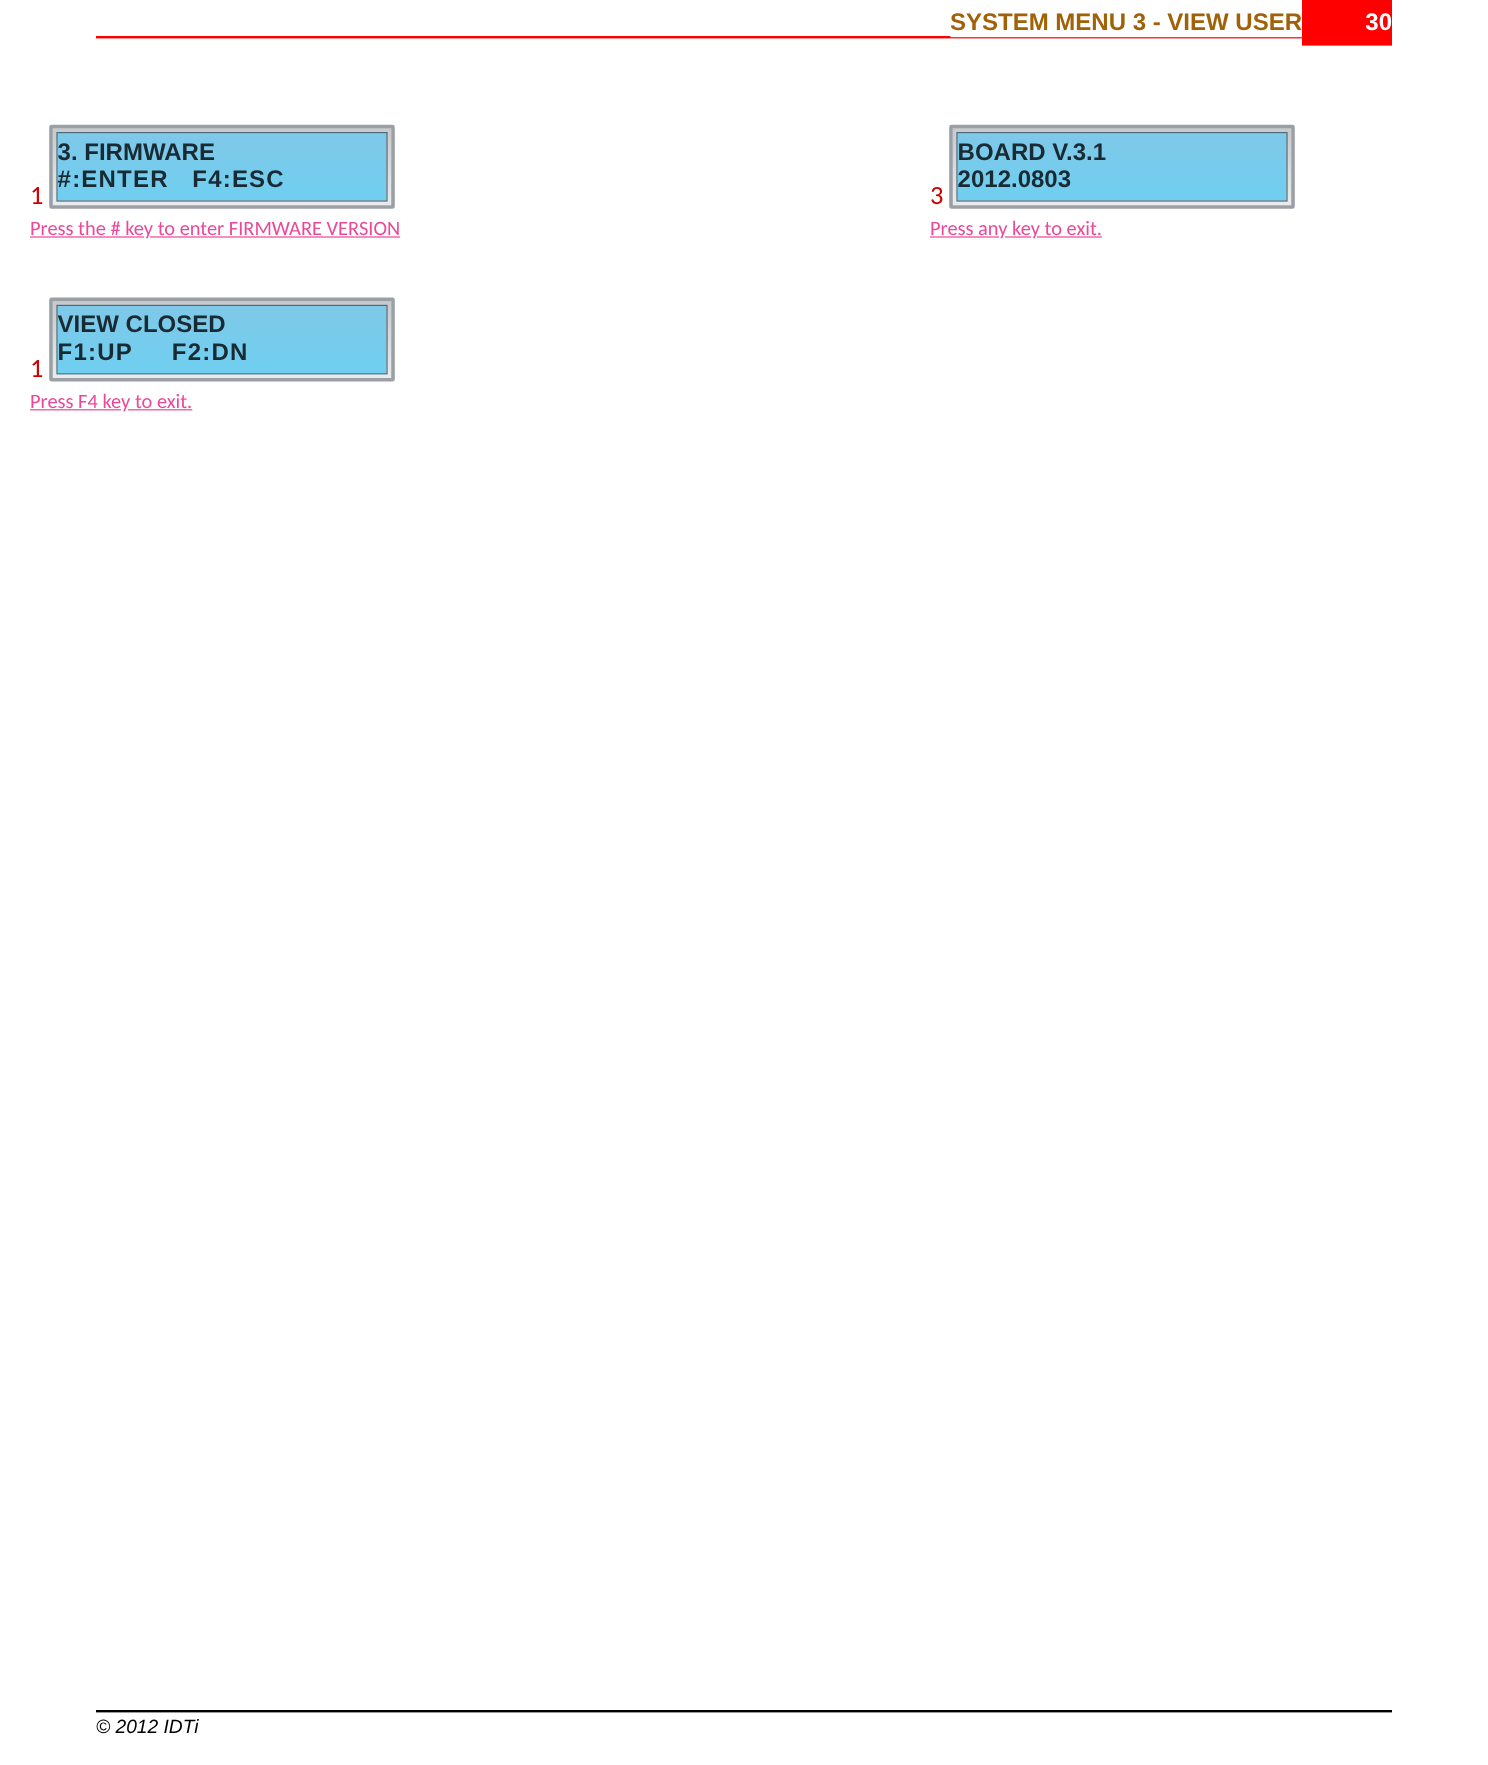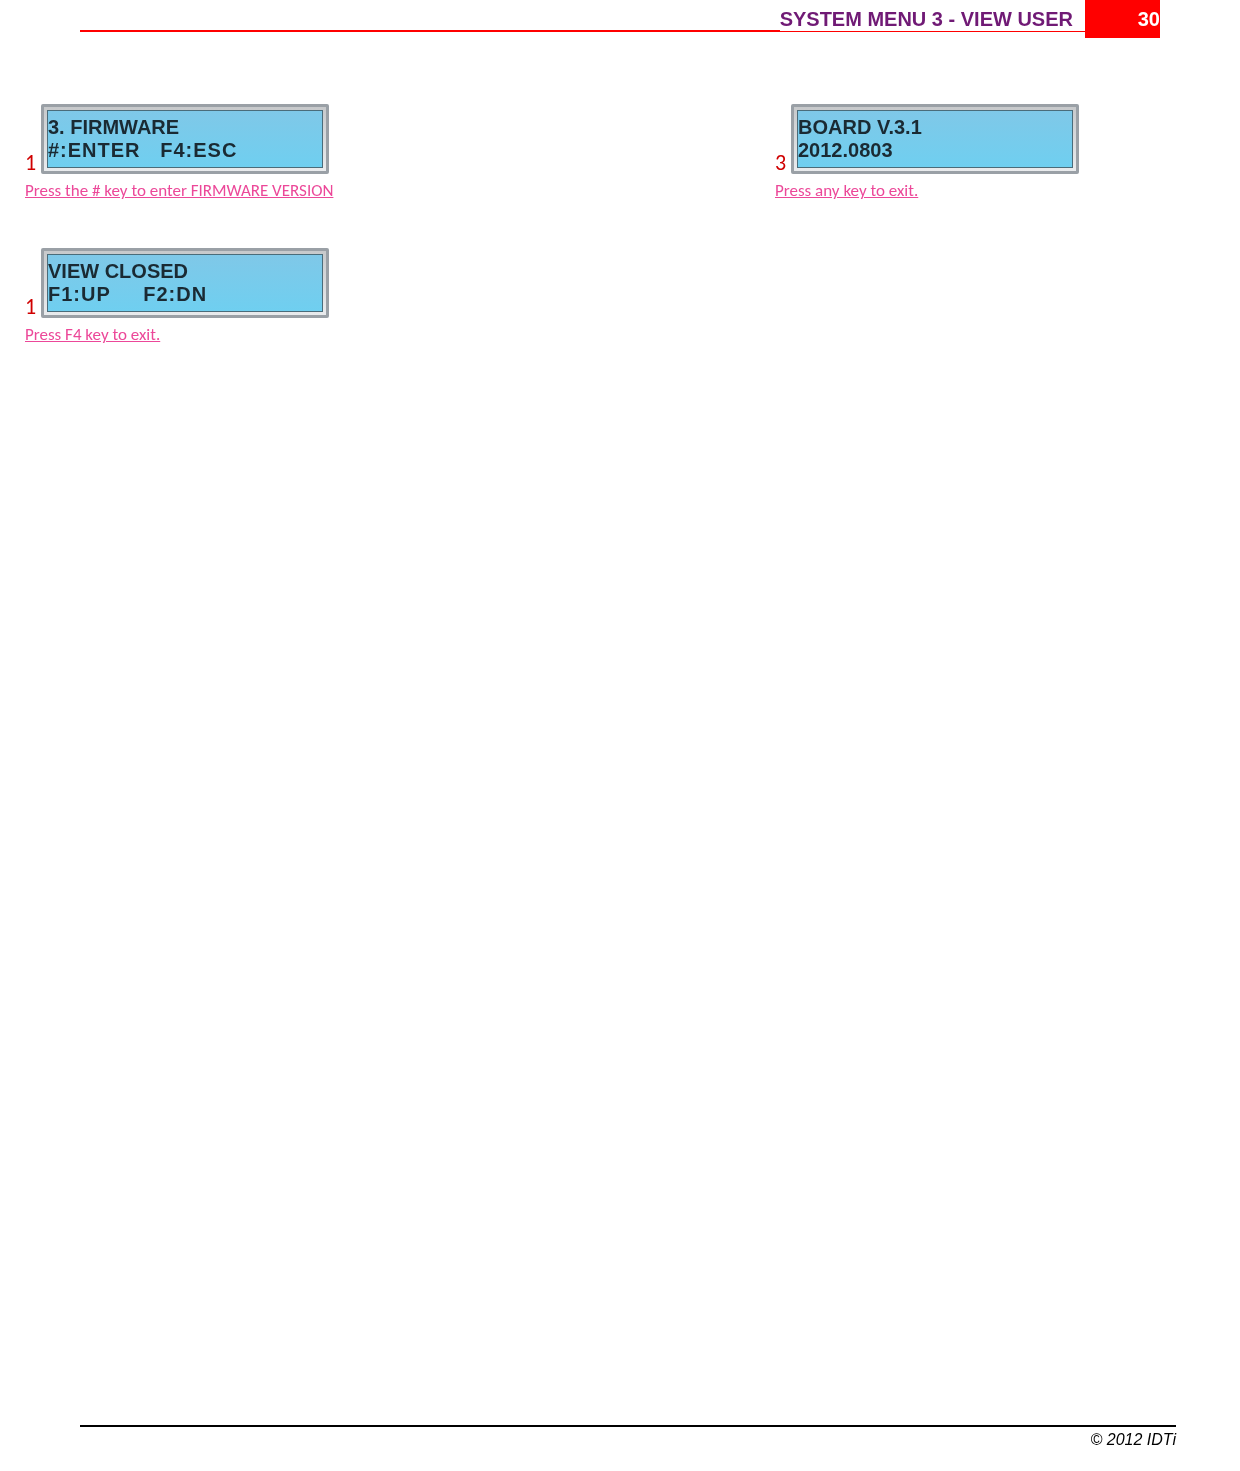--- a/index.html
+++ b/index.html
@@ -25,23 +25,23 @@
     top: 30px;
     left: 80px;
     right: 80px;
     height: 2px;
     background: #ff0000;
     z-index: 0;
   }
   .header-title {
     font-weight: bold;
     font-size: 20px;
-    color: #701a75;
+    color: #a16207;
     align-self: center;
-    padding-right: 12px;
+    padding-right: 0;
     background: #fff;
     z-index: 1;
     position: relative;
     margin-left: 26px;
   }
   .page-num-box {
     background: #ff0000;
     color: #fff;
     font-weight: bold;
     font-size: 20px;
@@ -118,27 +118,26 @@
     color: #ec4899;
     margin-top: 6px;
     line-height: 1.35;
     text-decoration: underline;
   }
   .col2 .caption { margin-top: 28px; }
   .footer {
     position: absolute;
     bottom: 22px;
     left: 80px;
-    right: 64px;
+    right: 80px;
     border-top: 2px solid #000;
     padding-top: 4px;
     font-style: italic;
     font-size: 16px;
     color: #000;
-    text-align: right;
   }
 </style>
 </head>
 <body>
 
 <div class="header-rule"></div>
 <div class="header-bar">
   <div class="header-title">SYSTEM MENU 3 - VIEW USER</div>
   <div class="page-num-box">
     <span>30</span>

